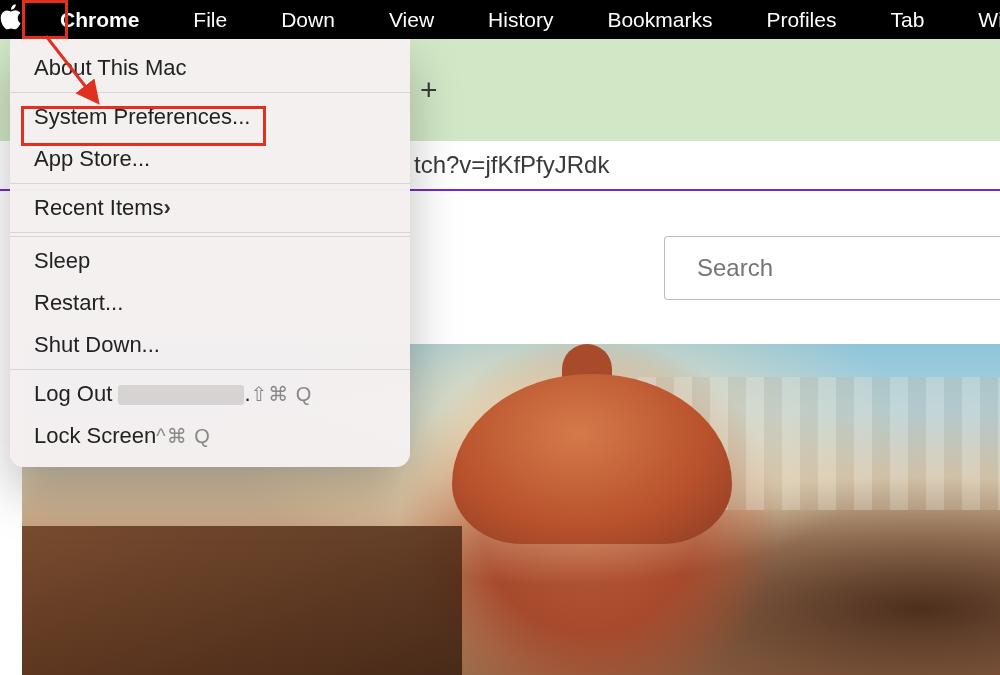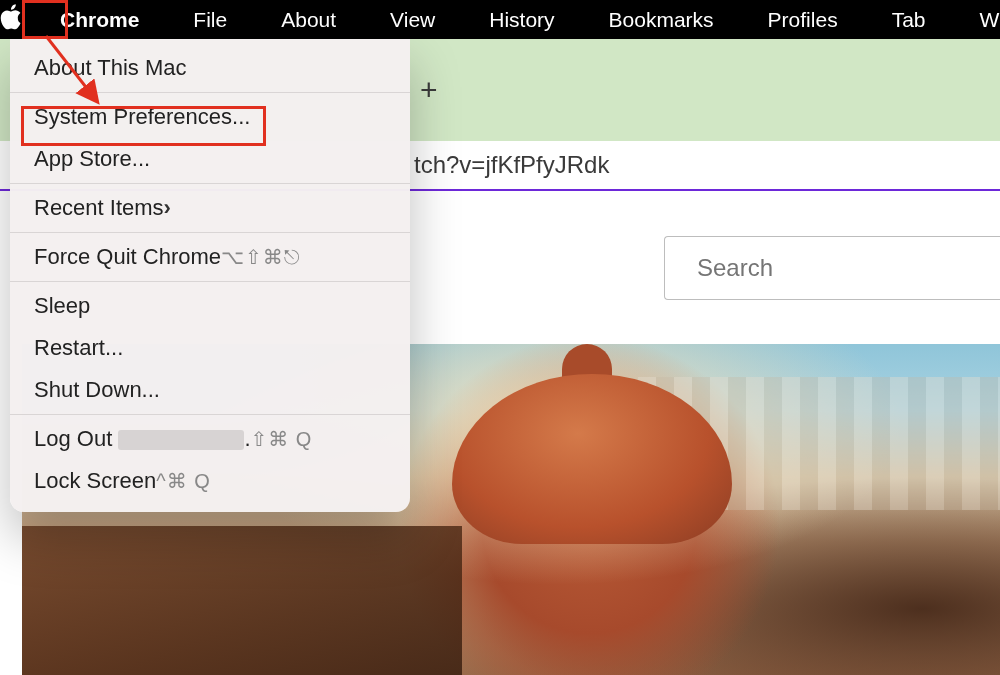--- a/index.html
+++ b/index.html
@@ -236,21 +236,21 @@
 <div class="menubar">
   <div class="apple-icon-wrap">
     <span>
       <svg width="23" height="26" viewBox="0 0 20 24" fill="#fff">
           <path d="M15.8 12.7c0-3 2.4-4.4 2.5-4.5-1.4-2-3.5-2.3-4.2-2.3-1.8-.2-3.5 1-4.4 1s-2.3-1-3.8-1C3.9 6 2 7.2 1 9c-2 3.5-.5 8.7 1.5 11.5 1 1.4 2.1 3 3.6 2.9 1.4-.1 1.9-.9 3.6-.9s2.2.9 3.7.9c1.5 0 2.5-1.4 3.4-2.8.7-1 1.2-2 1.5-3.1-1.6-.6-2.5-2.2-2.5-4.8zM12.8 3.7c.8-.9 1.3-2.2 1.1-3.5-1.1 0-2.4.7-3.2 1.7-.7.8-1.3 2.1-1.1 3.3 1.2.1 2.4-.6 3.2-1.5z"></path>
         </svg>
     </span>
   </div>
   <div class="m-item bold">Chrome</div>
   <div class="m-item">File</div>
-  <div class="m-item">About</div>
+  <div class="m-item">Down</div>
   <div class="m-item">View</div>
   <div class="m-item">History</div>
   <div class="m-item">Bookmarks</div>
   <div class="m-item">Profiles</div>
   <div class="m-item">Tab</div>
   <div class="m-item">Window</div>
   <div class="m-item">H</div>
 </div>
 
 <div class="tab-strip">
@@ -287,24 +287,20 @@
   </div>
   <div class="dd-item">
     <span>App Store...</span>
   </div>
   <div class="dd-sep"></div>
   <div class="dd-item">
     <span>Recent Items</span>
     <span class="chev">›</span>
   </div>
   <div class="dd-sep"></div>
-  <div class="dd-item">
-    <span>Force Quit Chrome</span>
-    <span class="shortcut">⌥⇧⌘⎋</span>
-  </div>
   <div class="dd-sep"></div>
   <div class="dd-item">
     <span>Sleep</span>
   </div>
   <div class="dd-item">
     <span>Restart...</span>
   </div>
   <div class="dd-item">
     <span>Shut Down...</span>
   </div>

